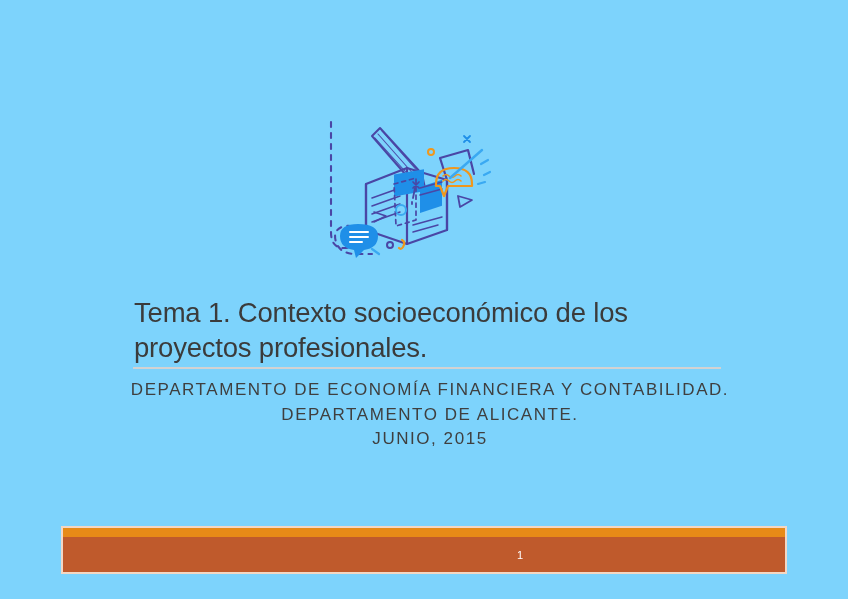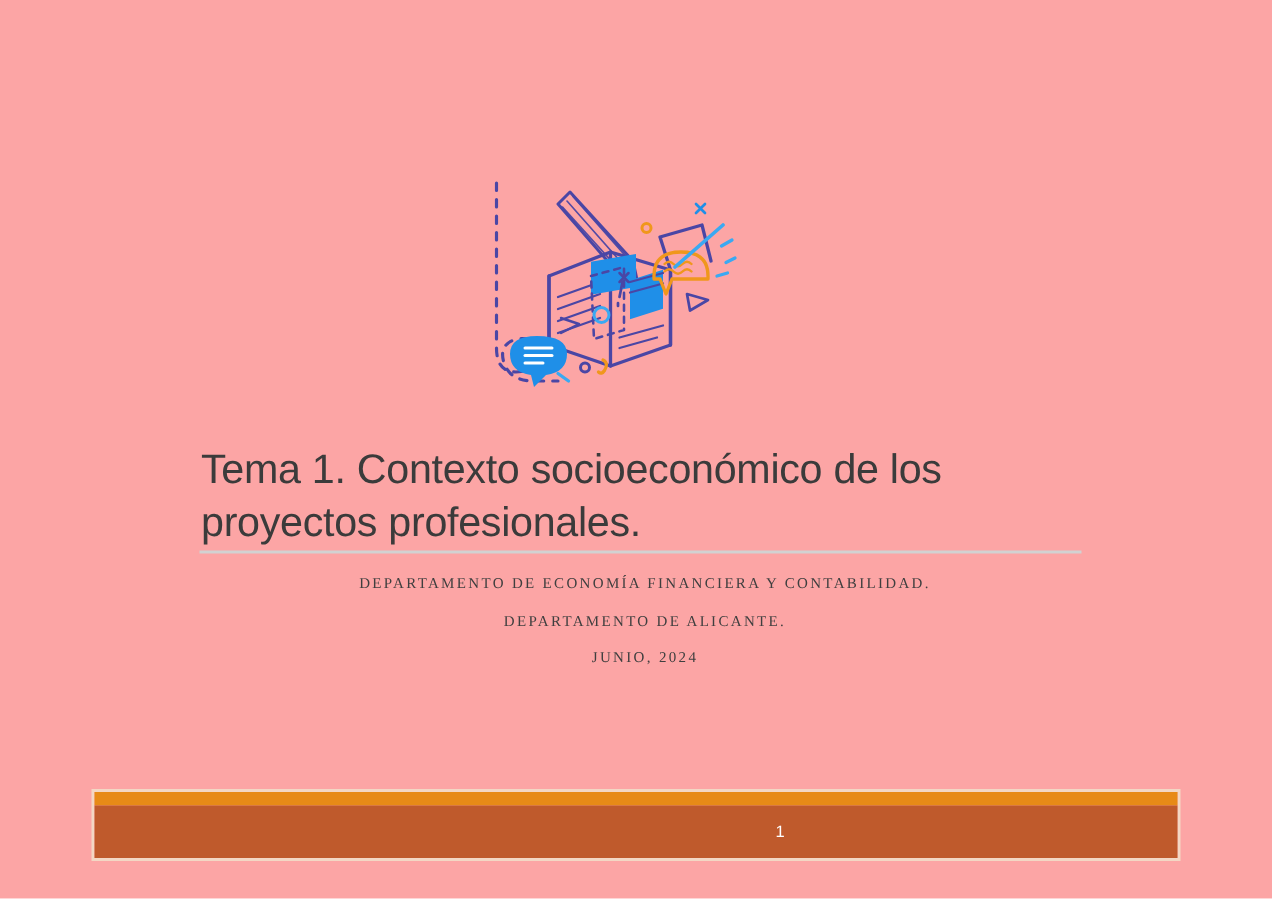--- a/index.html
+++ b/index.html
@@ -12,21 +12,21 @@
     height: 599px;
     position: relative;
     overflow: hidden;
     font-family: "Liberation Sans", sans-serif;
     -webkit-font-smoothing: antialiased;
   }
 
   .slide {
     position: absolute;
     inset: 0;
-    background: #fca5a5;
+    background: #7dd3fc;
   }
 
   
   .illustration {
     position: absolute;
     left: 312px;
     top: 112px;
     width: 184px;
     height: 156px;
   }
@@ -61,22 +61,22 @@
 
   
   .subtitle-block {
     position: absolute;
     left: 120px;
     top: 378px;
     width: 620px;
     text-align: center;
   }
   .subtitle-line {
-    font-family: Liberation Serif, serif;
-    font-size: 10px;
+    font-family: Liberation Sans, sans-serif;
+    font-size: 17px;
     line-height: 24.5px;
     font-weight: 400;
     color: #3f3f3f;
     letter-spacing: 1.55px;
     white-space: nowrap;
   }
 
   
   .footer-bar {
     position: absolute;
@@ -237,21 +237,21 @@
 
   <div class="title-block">
     <h1 class="slide-title">Tema 1. Contexto socioeconómico de los proyectos profesionales.</h1>
   </div>
 
   <div class="title-rule"></div>
 
   <div class="subtitle-block">
     <div class="subtitle-line">DEPARTAMENTO DE ECONOMÍA FINANCIERA Y CONTABILIDAD.</div>
     <div class="subtitle-line">DEPARTAMENTO DE ALICANTE.</div>
-    <div class="subtitle-line">JUNIO, 2024</div>
+    <div class="subtitle-line">JUNIO, 2015</div>
   </div>
 
   <div class="footer-bar">
     <div class="footer-stripe"></div>
     <div class="footer-body">
       <div class="page-number">1</div>
     </div>
   </div>
 
 </div>

